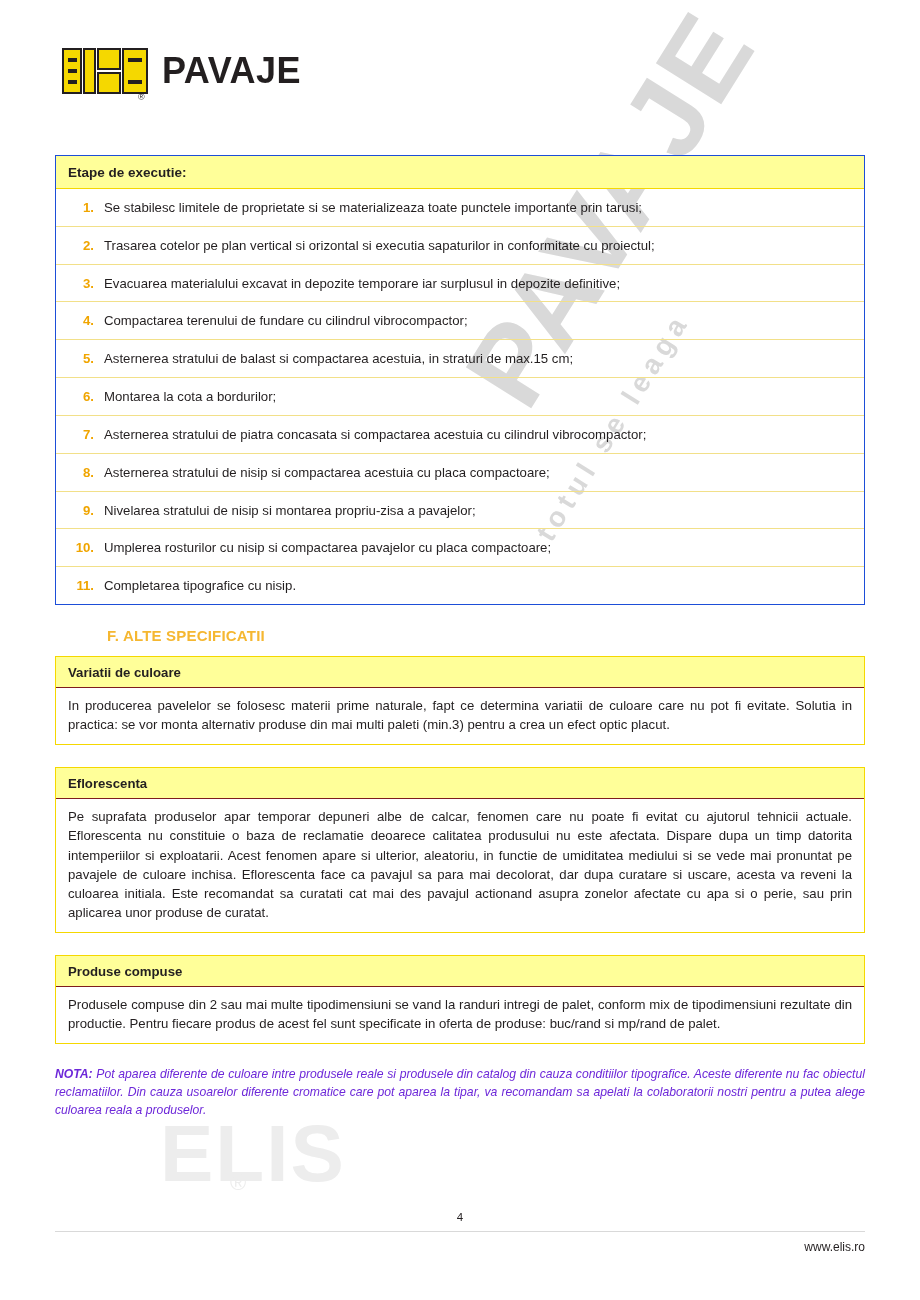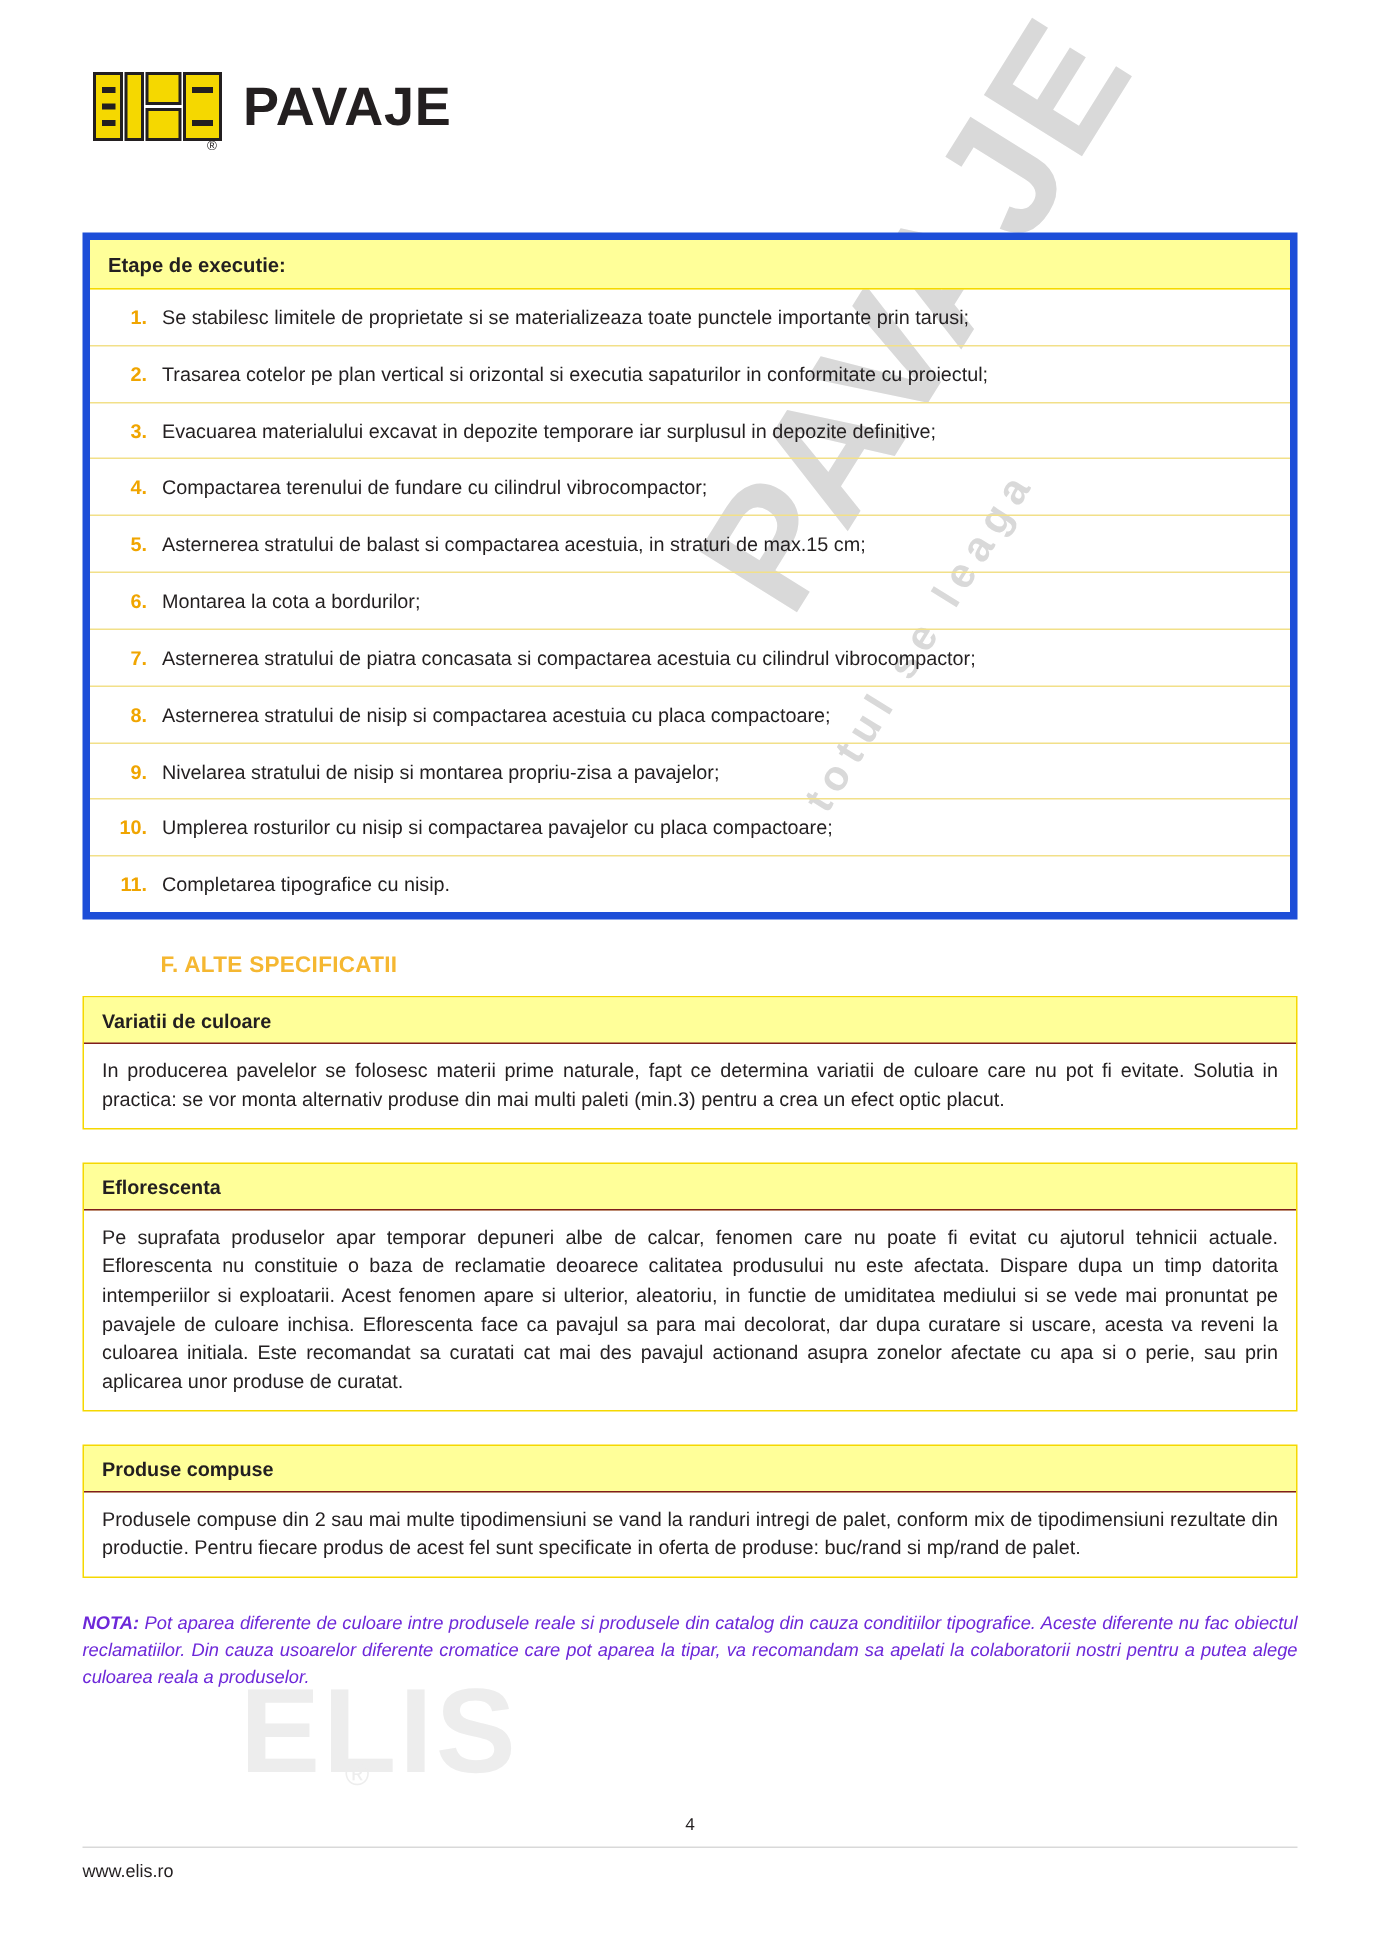--- a/index.html
+++ b/index.html
@@ -99,21 +99,21 @@
   }
   
   .content {
     position: absolute;
     left: 55px;
     top: 155px;
     width: 810px;
     z-index: 2;
   }
   .steps-box {
-    border: 5px solid #1d4ed8;
+    border: 1px solid #1d4ed8;
     box-sizing: border-box;
   }
   .steps-title {
     background: #ffff99;
     border-bottom: 1px solid #f5d800;
     font-size: 13.5px;
     font-weight: bold;
     color: #231f20;
     padding: 9px 12px 8px 12px;
   }
@@ -189,20 +189,21 @@
     color: #231f20;
     margin-bottom: 8px;
   }
   .footer-rule {
     border-top: 1px solid #d9d9d9;
     margin-bottom: 8px;
   }
   .footer-url {
     font-size: 12px;
     color: #231f20;
+    text-align: right;
   }
 </style>
 </head>
 <body>
 
 <div class="page">
 
   <div class="watermark">
     <div class="wm-text wm-big">PAVAJE</div>
     <div class="wm-text wm-small">totul se leaga</div>

